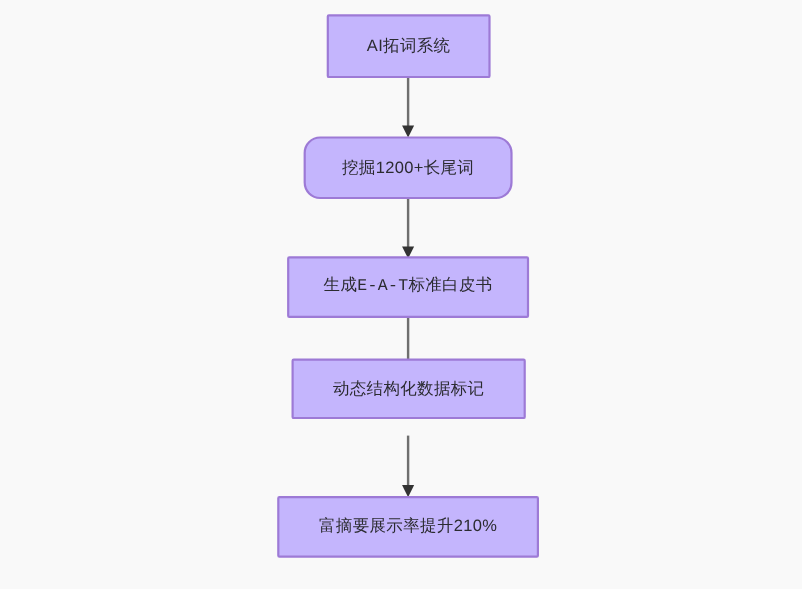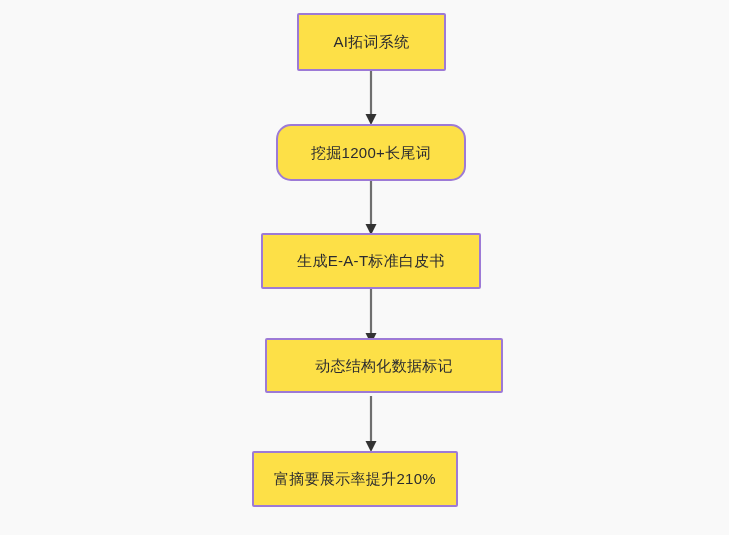--- a/index.html
+++ b/index.html
@@ -14,21 +14,21 @@
     overflow: hidden;
   }
   #flowchart {
     position: relative;
     width: 729px;
     height: 535px;
   }
   .node {
     position: absolute;
     box-sizing: border-box;
-    background: #fde047;
+    background: #c4b5fd;
     border: 2px solid #9d7ad6;
     border-radius: 2px;
     display: flex;
     align-items: center;
     justify-content: center;
     color: #2b2b30;
     font-size: 15px;
     line-height: 1.2;
     letter-spacing: 0.3px;
     white-space: nowrap;
@@ -78,25 +78,25 @@
   </svg>
 
   <div class="node" style="left:297px; top:13px; width:149px; height:58px;">
     <span class="node-label">AI拓词系统</span>
   </div>
 
   <div class="node" style="left:276px; top:124px; width:190px; height:57px;border-radius:15px;">
     <span class="node-label">挖掘1200+长尾词</span>
   </div>
 
-  <div class="node" style="left:261px; top:233px; width:220px; height:56px;">
+  <div class="node" style="left:261px; top:233px; width:220px; height:56px;font-family:Liberation Mono, monospace;">
     <span class="node-label">生成E-A-T标准白皮书</span>
   </div>
 
-  <div class="node" style="left:265px; top:338px; width:238px; height:55px;">
+  <div class="node" style="left:265px; top:326px; width:213px; height:55px;">
     <span class="node-label">动态结构化数据标记</span>
   </div>
 
-  <div class="node" style="left:252px; top:451px; width:206px; height:56px;">
+  <div class="node" style="left:252px; top:451px; width:238px; height:56px;">
     <span class="node-label">富摘要展示率提升210%</span>
   </div>
 
 </div>
 
 </body></html>

